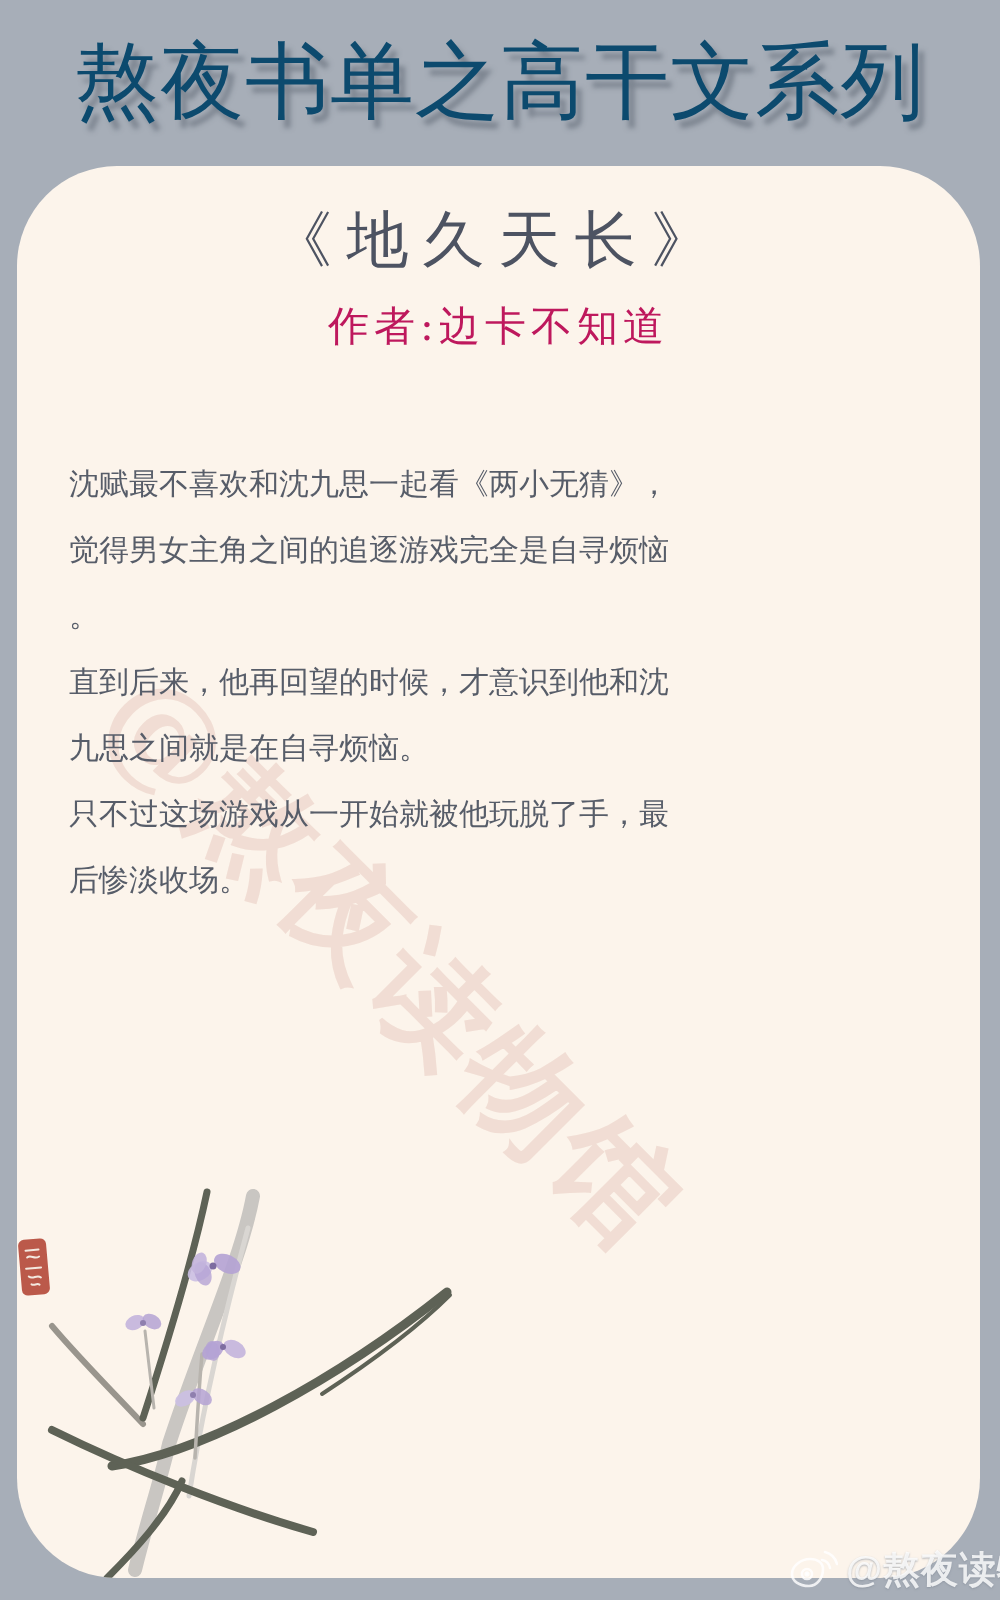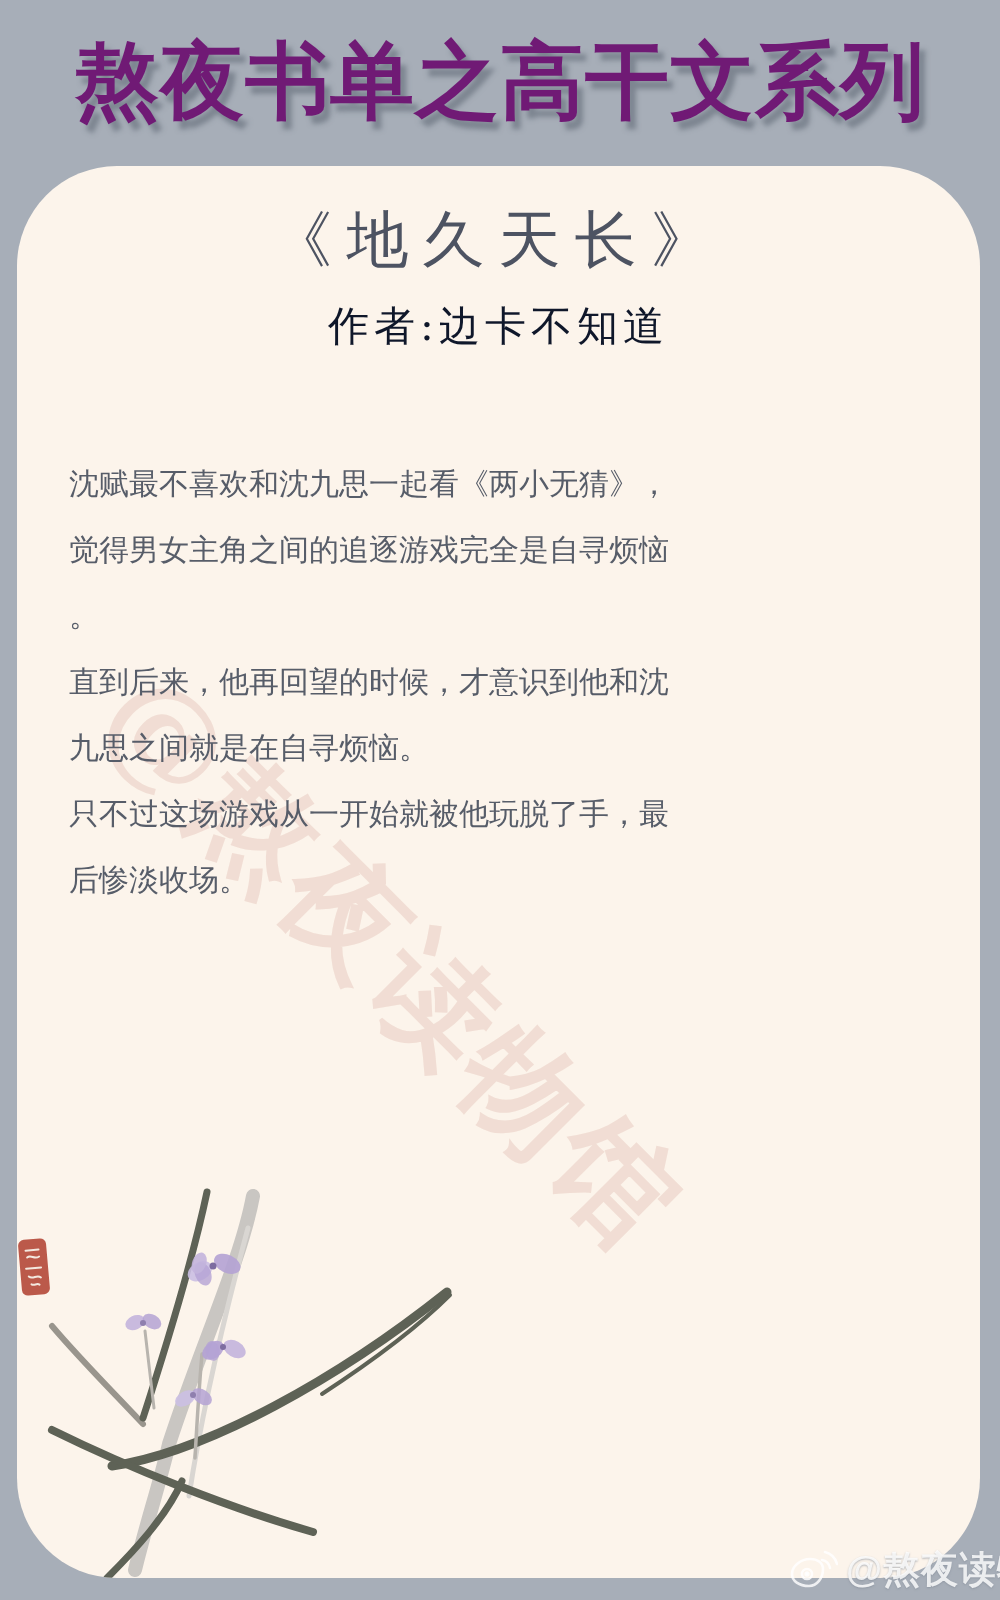--- a/index.html
+++ b/index.html
@@ -3,42 +3,42 @@
 <meta charset="utf-8">
 <style>
   html,body{margin:0;padding:0;background:#a7aeb8;}
   .stage{
     position:relative;width:1000px;height:1600px;overflow:hidden;
     background:#a7aeb8;font-family:"Liberation Sans",sans-serif;
   }
   
   .header-title{
     position:absolute;left:0;top:26px;width:1000px;text-align:center;
-    font-family:"DejaVu Serif",serif;font-weight:bold;
+    font-family:"DejaVu Serif",serif;font-weight:normal;
     font-size:84px;line-height:110px;letter-spacing:1px;
-    color:#701a75;
+    color:#0c4a6e;
     text-shadow:6px 8px 5px rgba(118,126,138,0.85);
     white-space:nowrap;
   }
   
   .card{
     position:absolute;left:17px;top:166px;width:963px;height:1412px;
     background:#fcf4eb;border-radius:100px;overflow:hidden;
   }
   .book-title{
     position:absolute;left:0;top:38px;width:963px;text-align:center;
     font-family:"DejaVu Serif",serif;font-weight:400;
     font-size:62px;line-height:72px;letter-spacing:14px;
     color:#4d5362;white-space:nowrap;
   }
   .author-line{
     position:absolute;left:0;top:134px;width:963px;text-align:center;
     font-family:"DejaVu Serif",serif;
     font-size:41px;line-height:52px;letter-spacing:5px;
-    color:#0f172a;white-space:nowrap;
+    color:#be185d;white-space:nowrap;
   }
   .body-text{
     position:absolute;left:52px;top:219px;width:908px;
     font-size:30px;line-height:66px;color:#575d69;
     white-space:pre-line;
   }
   .tags-text{margin-top:66px;}
   
   .diagonal-watermark{
     position:absolute;left:155px;top:480px;

